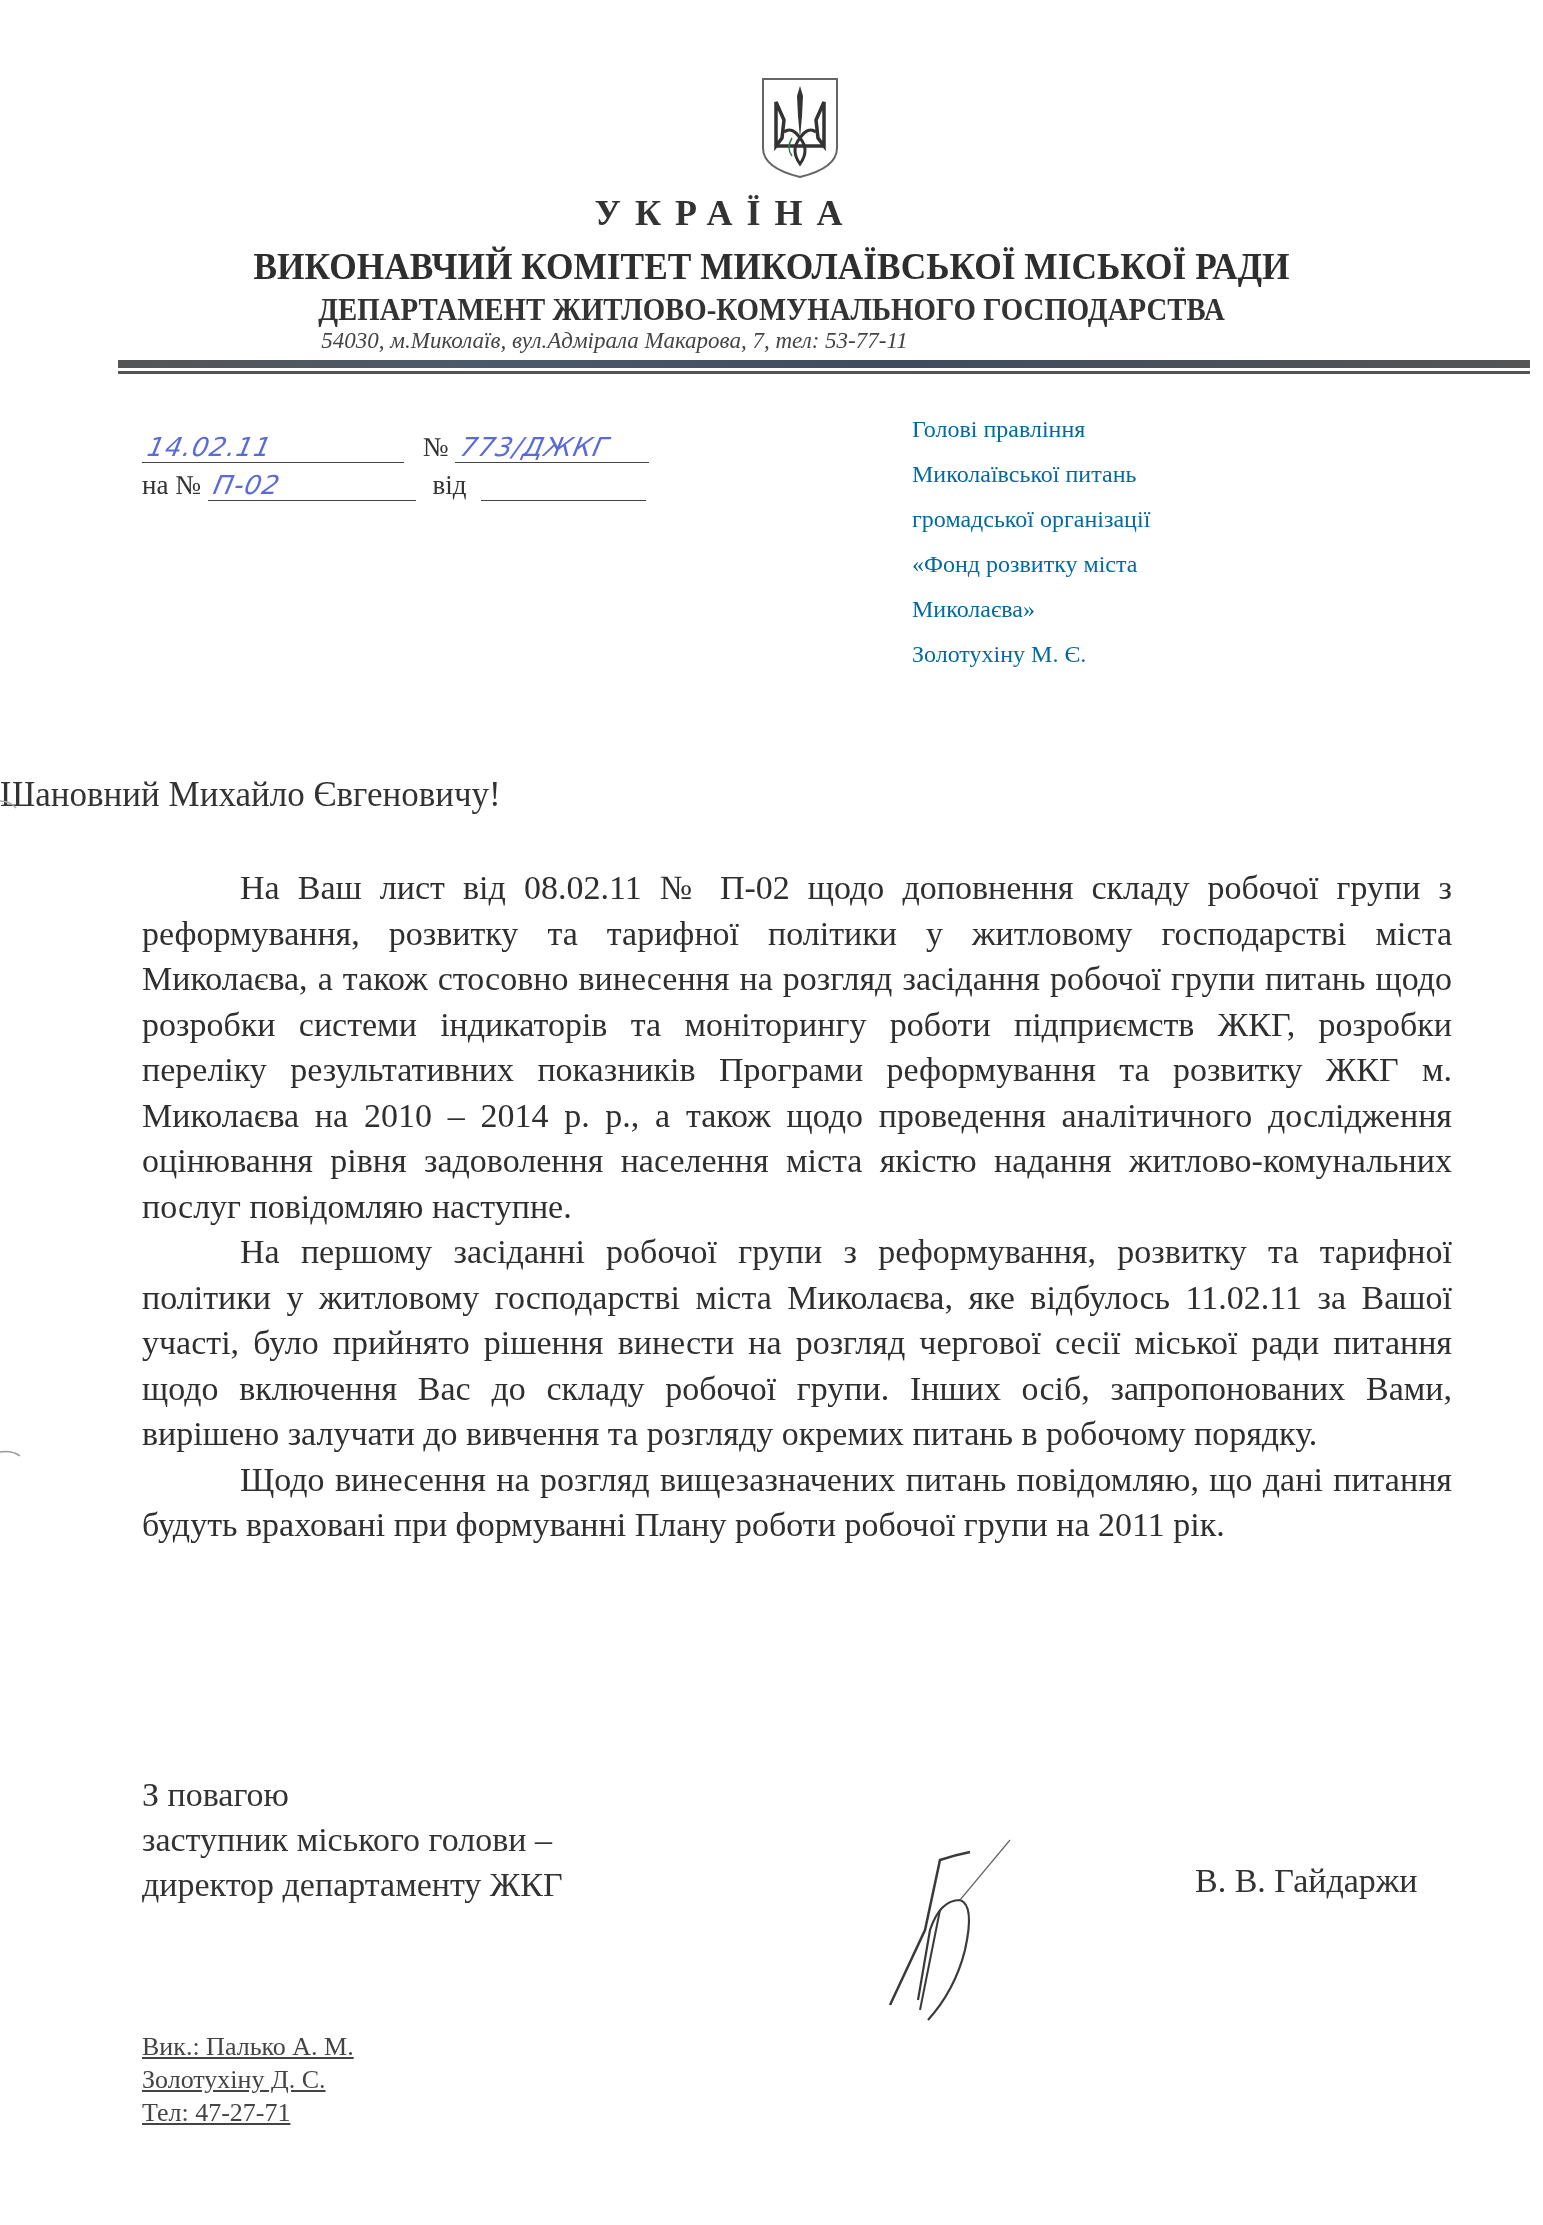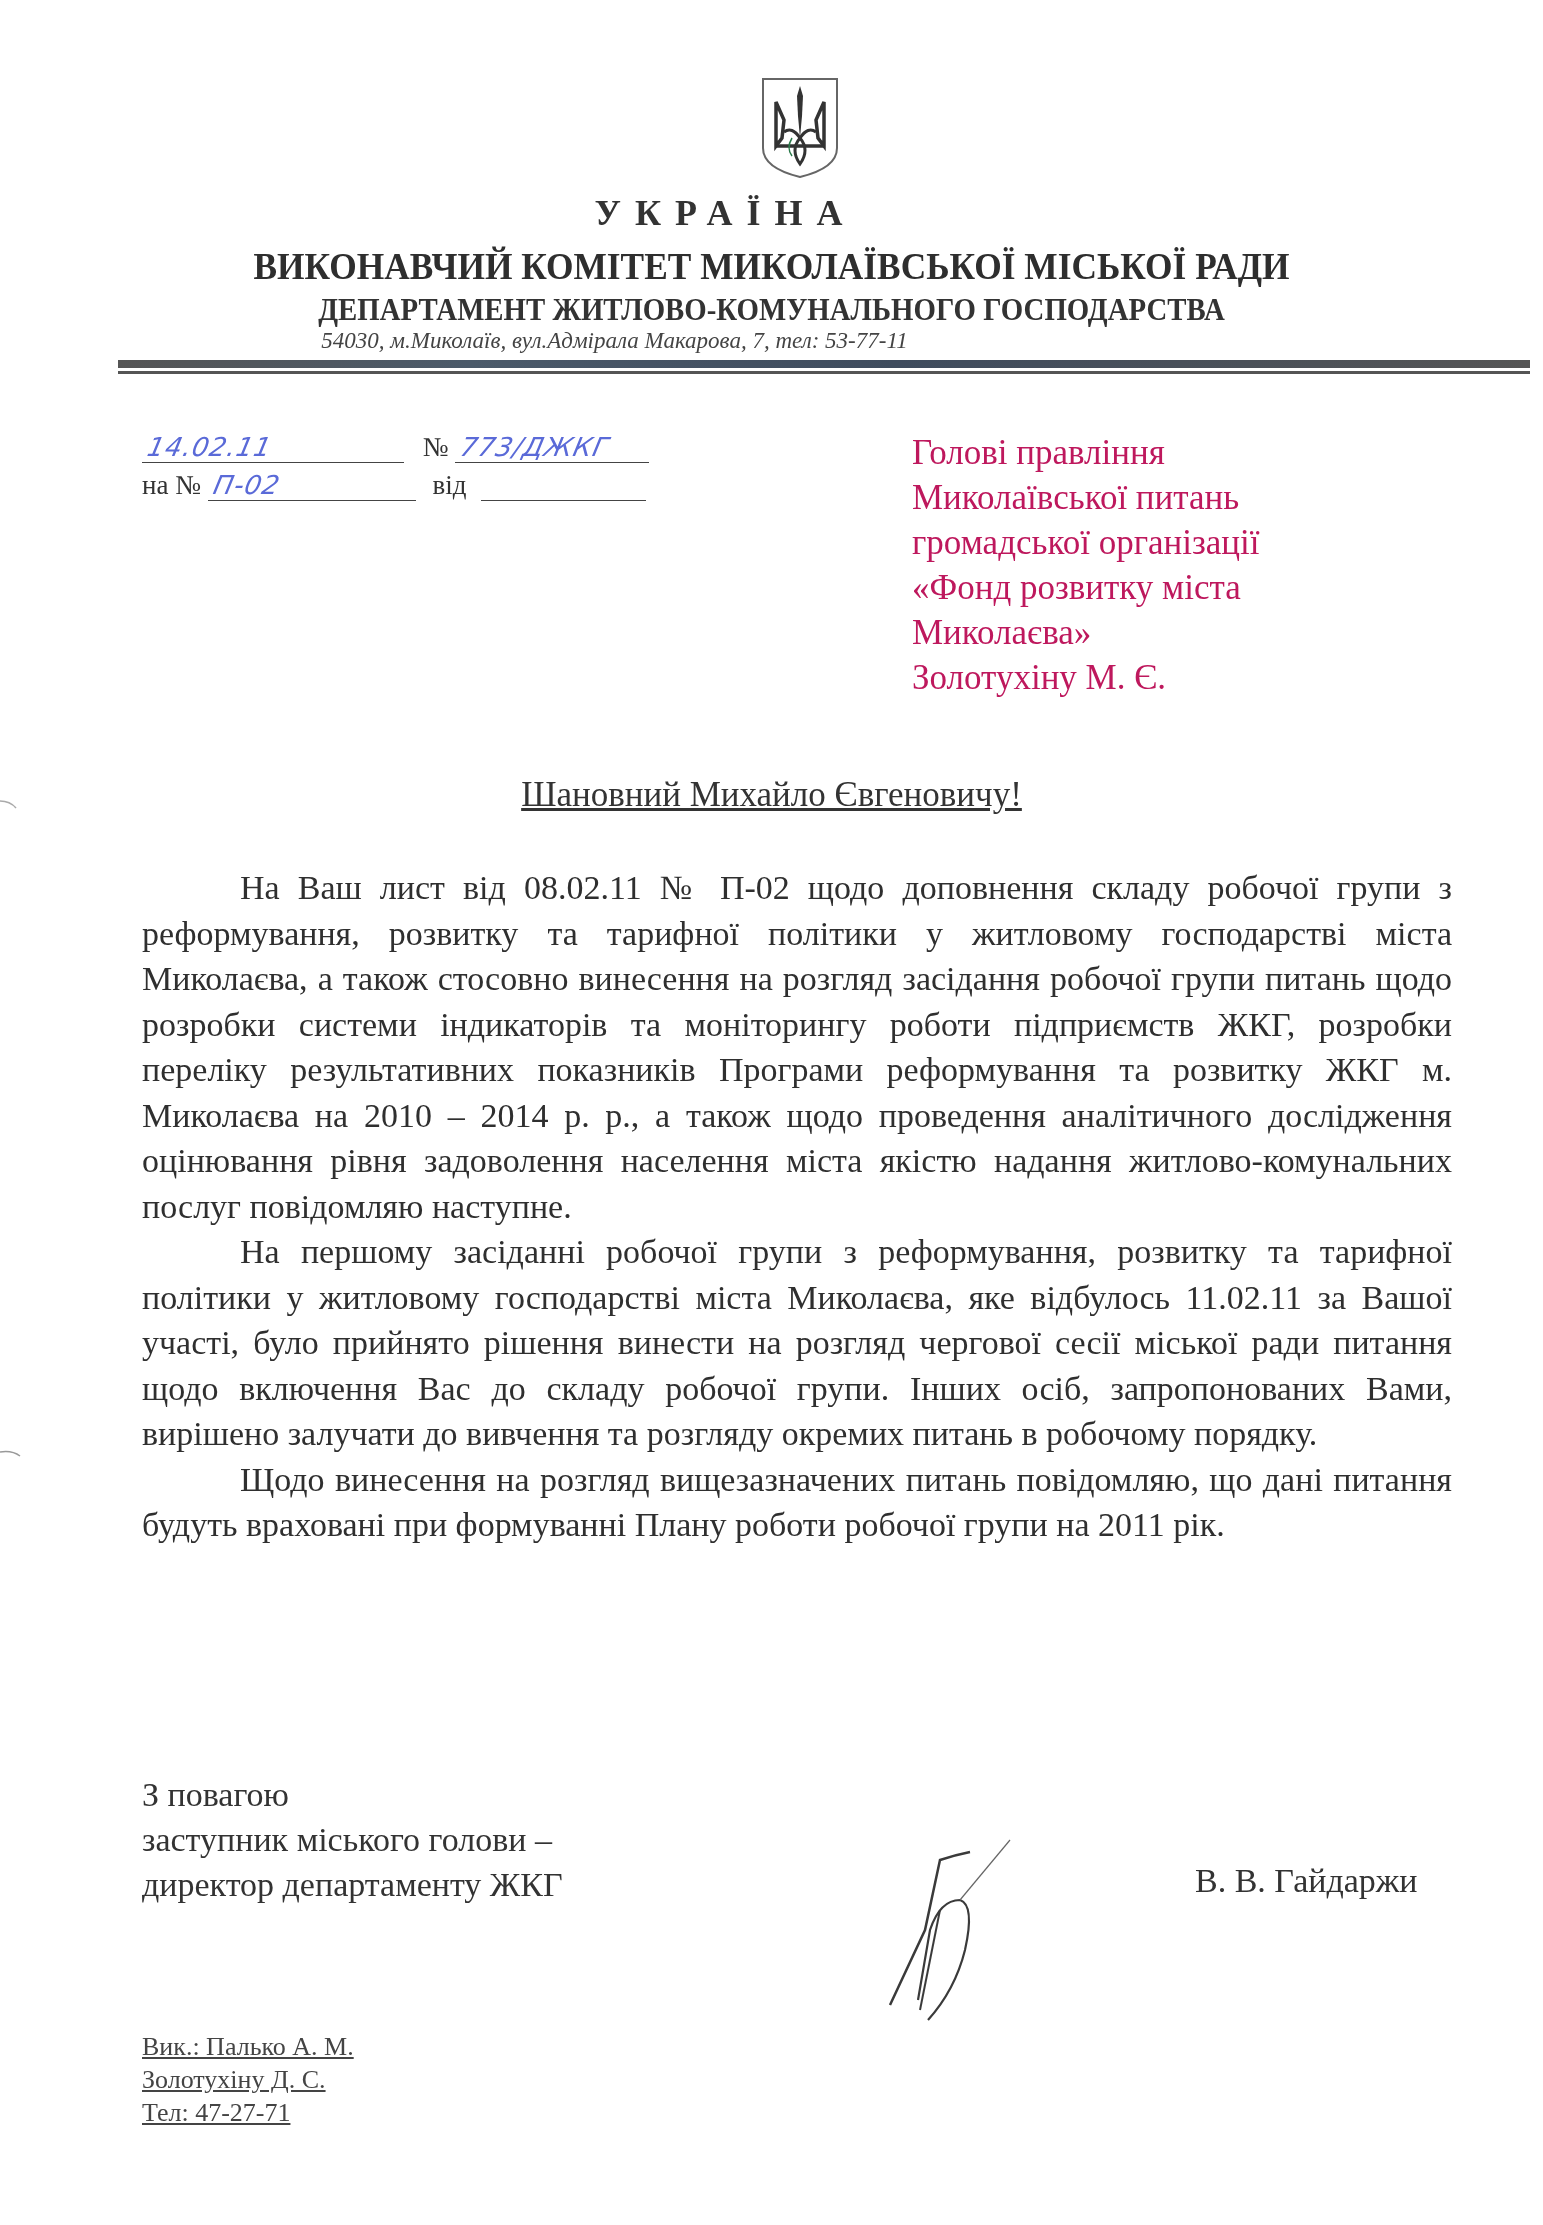--- a/index.html
+++ b/index.html
@@ -23,24 +23,24 @@
       background: linear-gradient(90deg,#555 0%,#4b5a6a 25%,#3f4c5e 55%,#555 100%); }
     .rule-thin { left: 118px; top: 371px; width: 1412px; height: 3px; background: #555; }
 
     
     .ref-row { font-size: 27px; color: #333; }
     .blank { display: inline-block; border-bottom: 1.5px solid #444; position: relative; height: 30px; vertical-align: bottom; }
     .hand { position: absolute; left: 6px; bottom: 0px; font-family: "DejaVu Sans", sans-serif;
       font-style: italic; color: #5a6ad8; font-size: 26px; letter-spacing: 1px; transform: skewX(-12deg); }
 
     
-    .addressee { left: 912px; top: 430px; font-size: 35px; line-height: 45px; color: #be185d; }
+    .addressee { left: 912px; top: 407px; font-size: 24px; line-height: 45px; color: #0369a1; }
 
     
-    .salutation { left: 0; width: 1543px; top: 775px; text-align: center; font-size: 35px; color: #333; text-decoration: underline; }
+    .salutation { left: 0; width: 1543px; top: 775px; text-align: left; font-size: 35px; color: #333; }
 
     
     .body-text { left: 142px; width: 1310px; top: 865px; font-size: 34px; line-height: 45.5px;
       color: #2f2f2f; text-align: justify; }
     .body-text p { margin: 0; text-indent: 98px; }
 
     
     .closing { left: 142px; top: 1772px; font-size: 34px; line-height: 45px; color: #333; }
     .signer { left: 1195px; top: 1862px; font-size: 34px; color: #333; }
     .signature { left: 860px; top: 1820px; width: 160px; height: 210px; }

